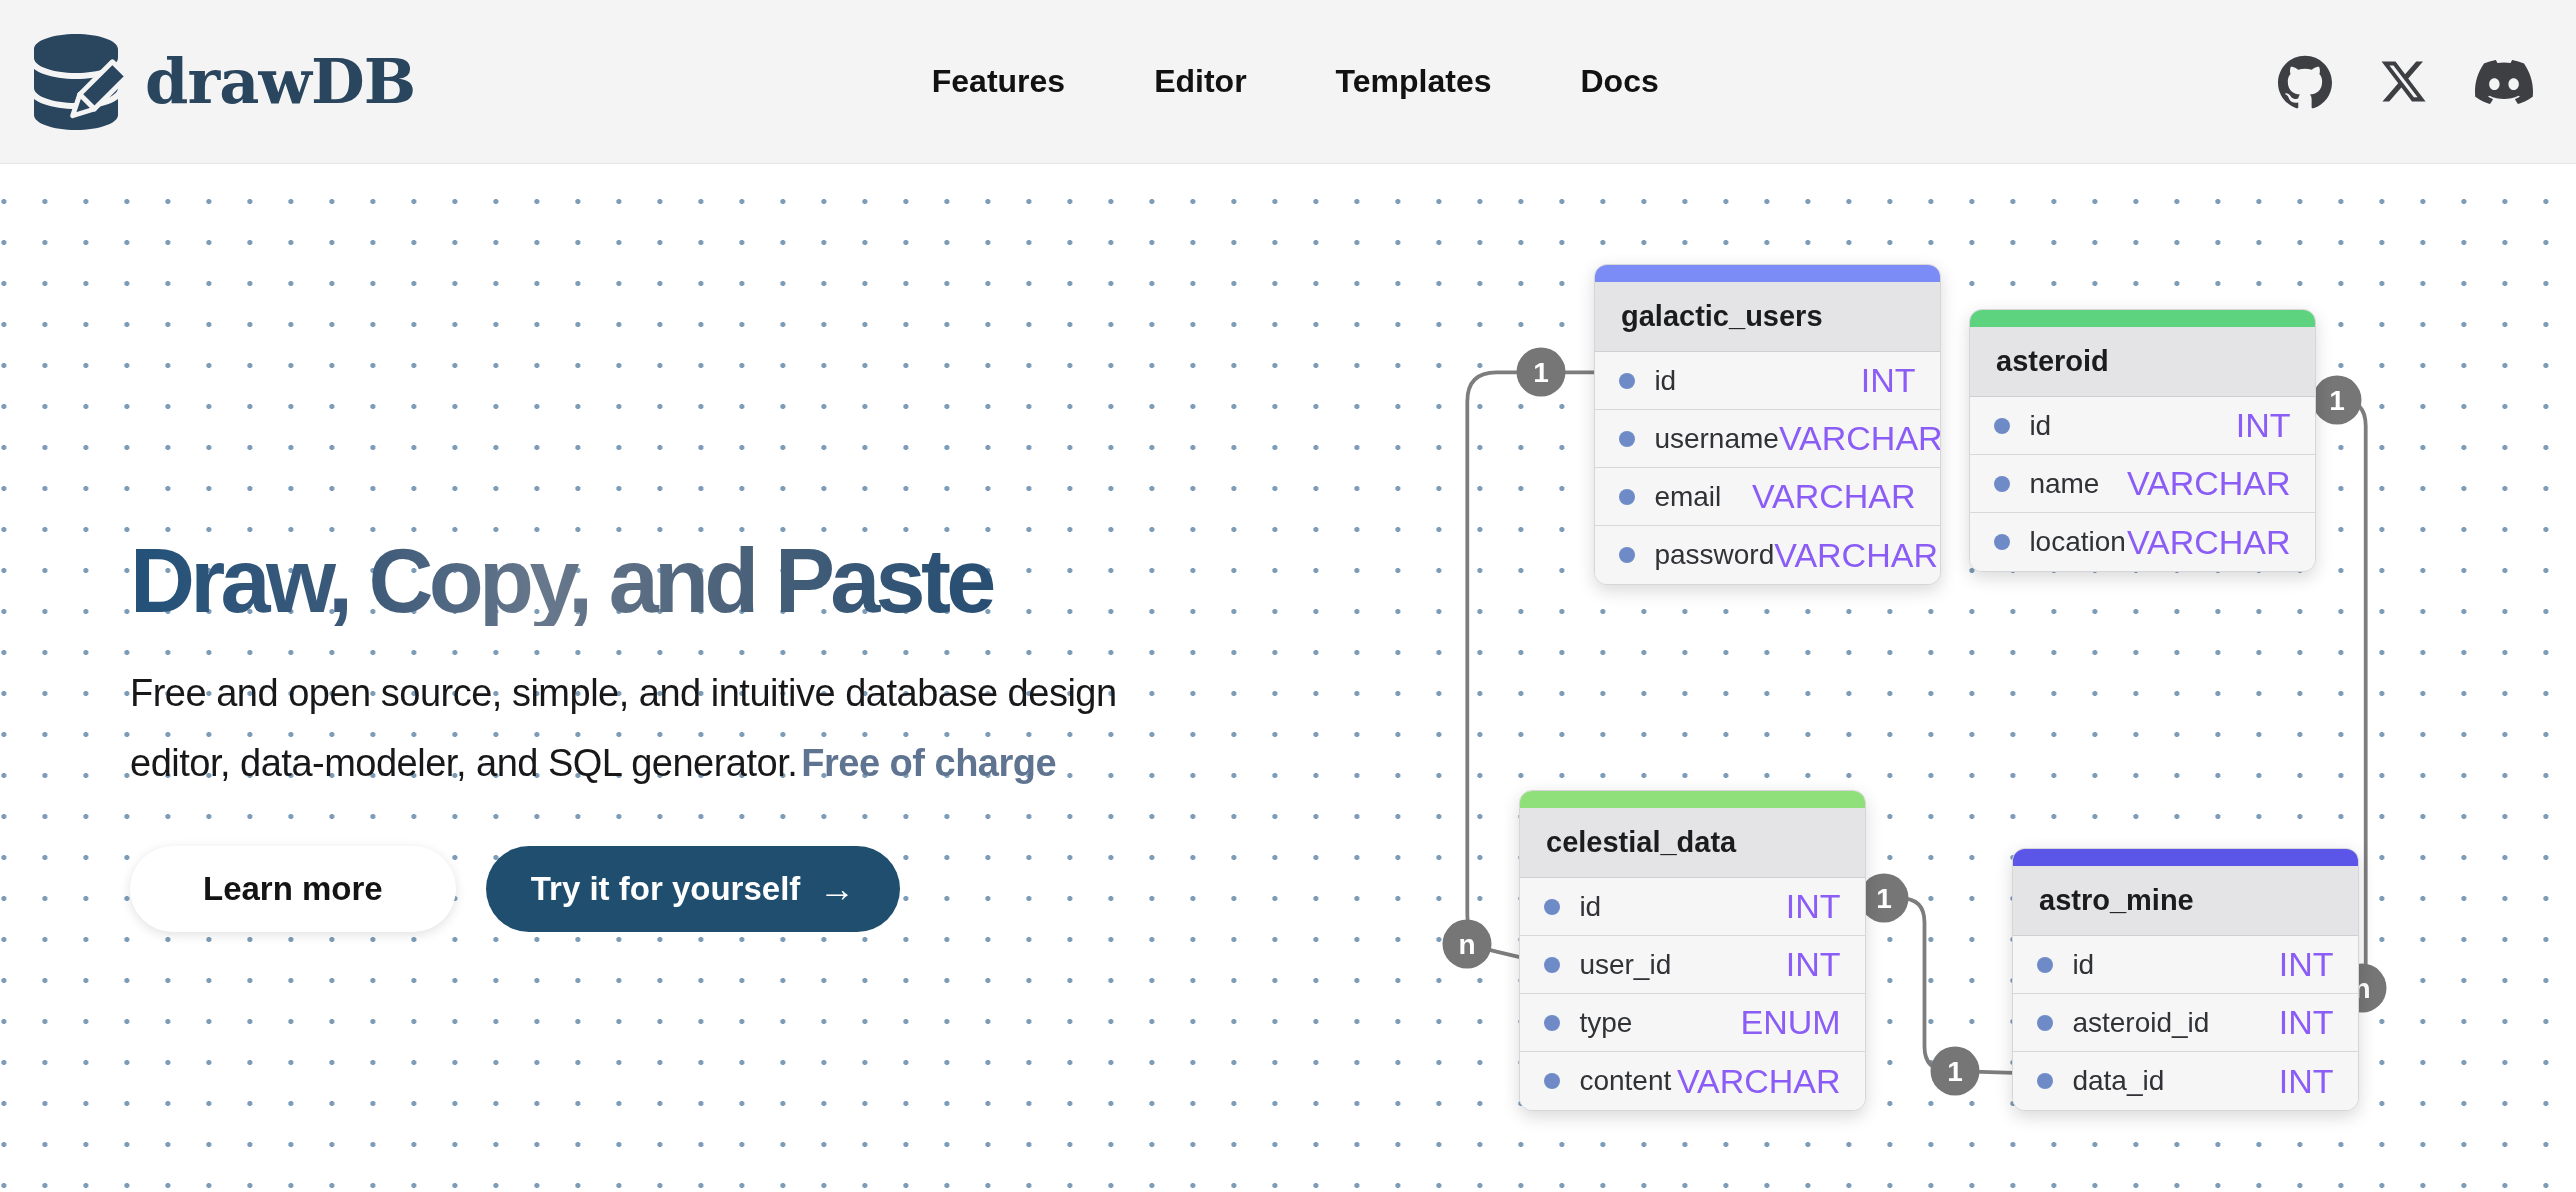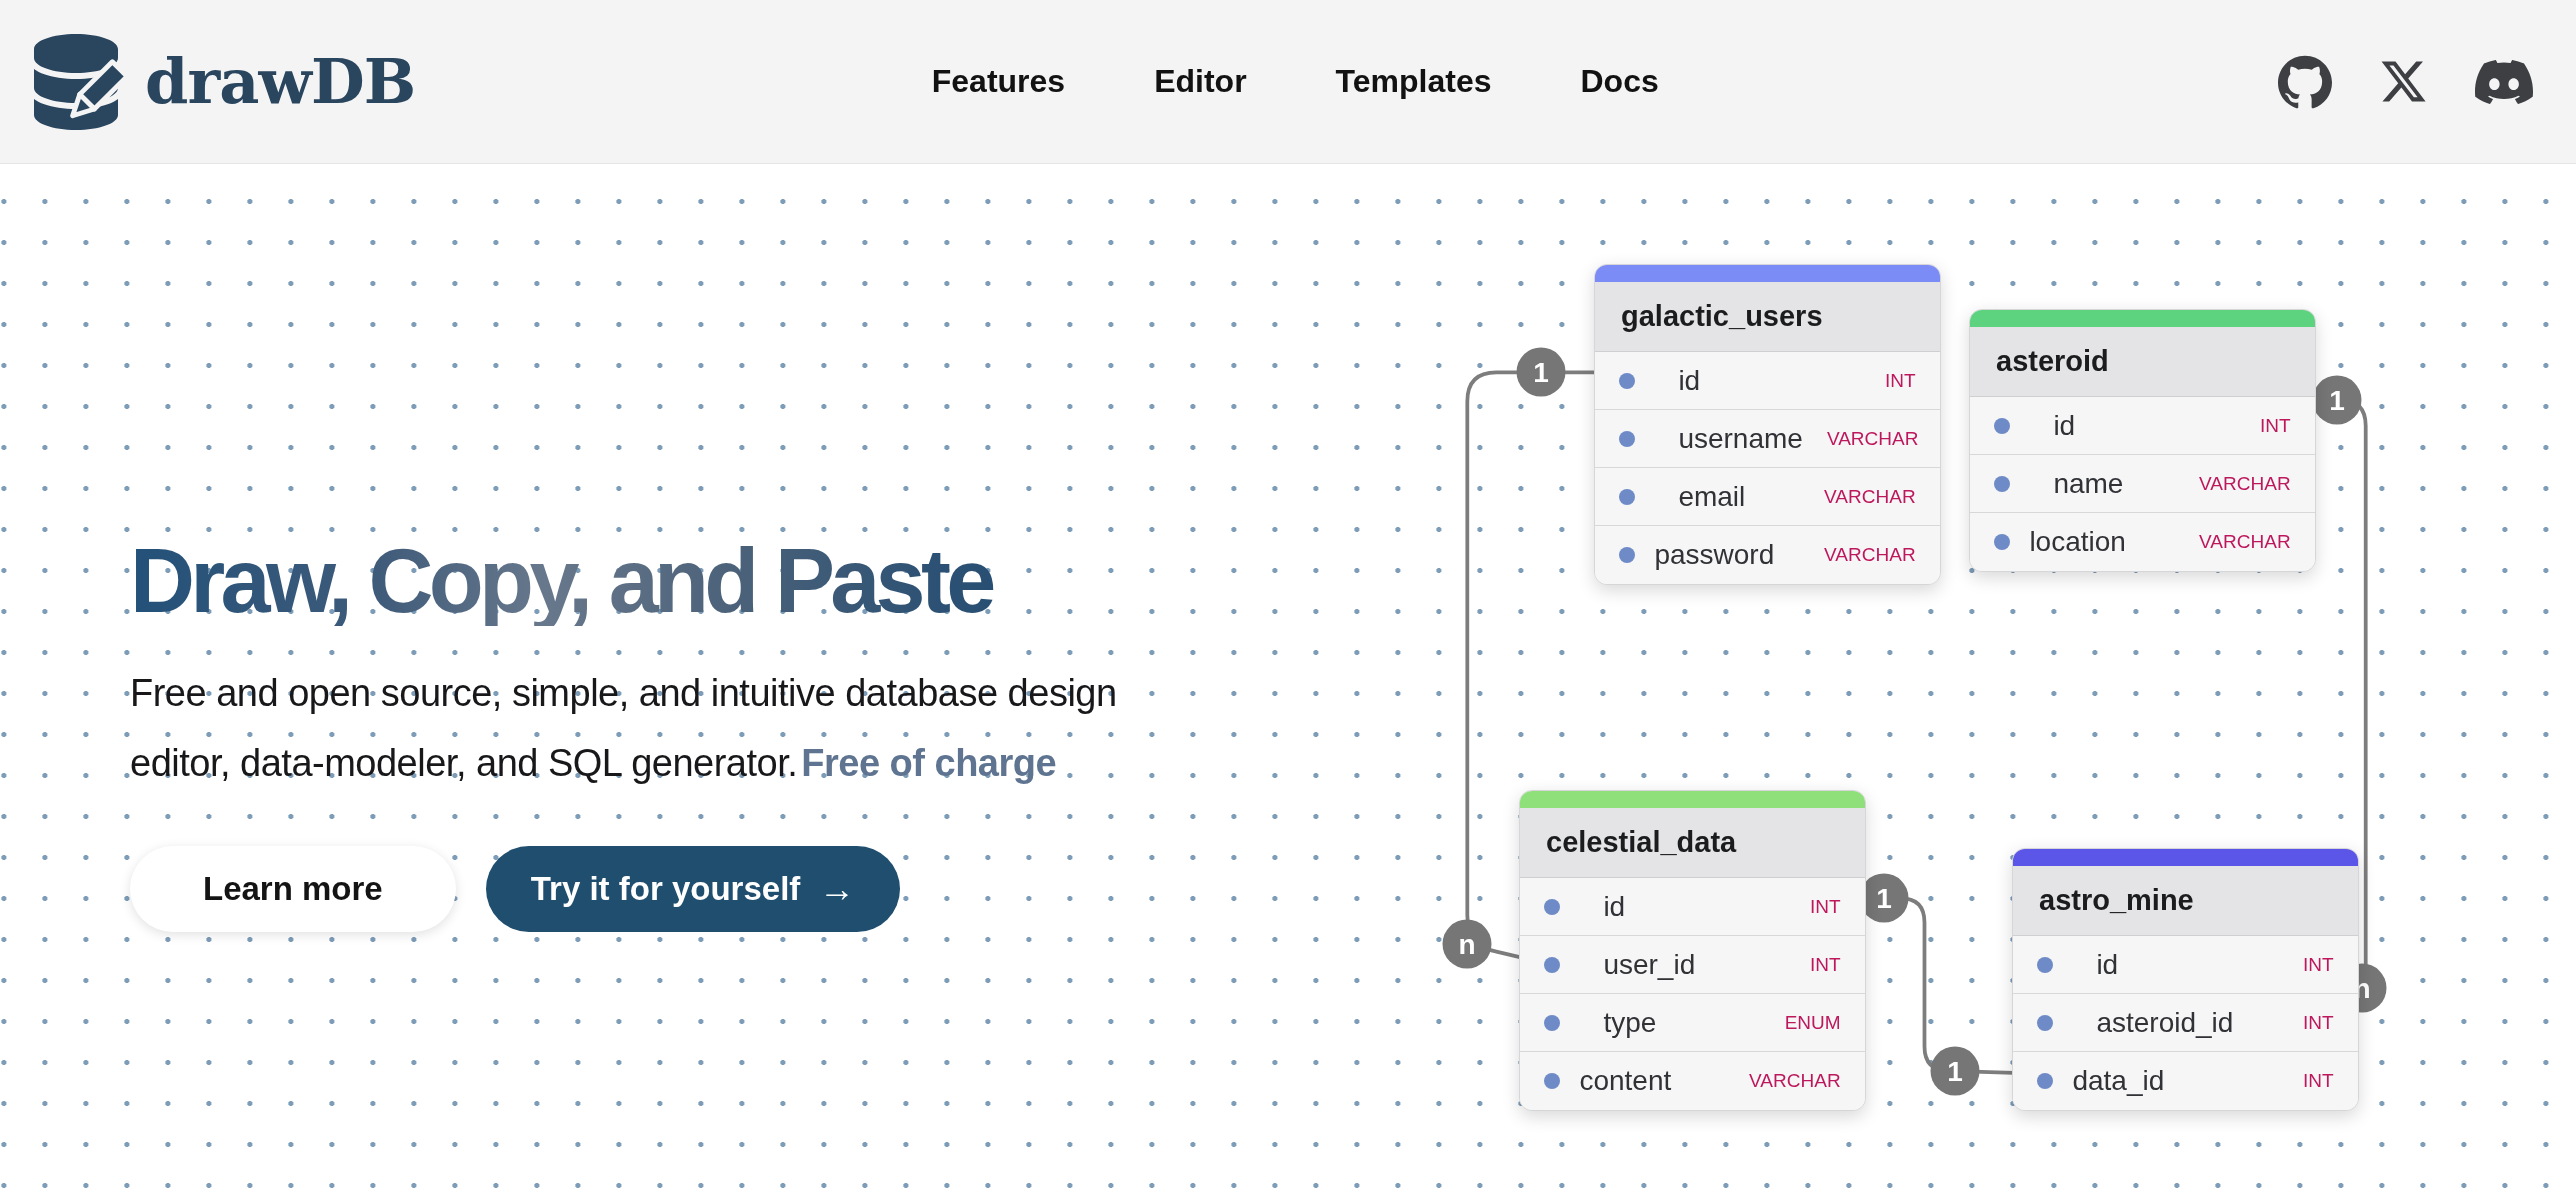--- a/index.html
+++ b/index.html
@@ -53,24 +53,24 @@
   
   .table-card { position:absolute; width:347px; z-index:3; background:#f6f6f7;
                 border:1.9px solid #d6d6d9; border-radius:13px; overflow:hidden;
                 box-shadow:0 5.6px 17px rgba(0,0,0,.15); }
   .strip { height:17px; }
   .ttl { height:70px; display:flex; align-items:center; padding:0 26px;
          background:#e4e4e6; border-bottom:1.9px solid #cfcfd2;
          font-size:29px; font-weight:700; color:#1b1c1e; }
   .frow { height:58px; display:flex; align-items:center; padding:0 24.4px;
           background:#f6f6f7; font-size:28px; color:#303236; }
-  .frow:not(:last-child) { border-bottom:1.9px solid #d8d8da;gap:24px; }
+  .frow:not(:last-child) { border-bottom:1.9px solid #d8d8da; }
   .fdot { width:16px; height:16px; border-radius:50%; background:#6e8bc7;
           margin-right:19px; flex:none; }
-  .ftype { margin-left:auto; color:#be185d; font-size:19px; }
+  .ftype { margin-left:auto; color:#8b5cf6; font-size:34px; }
 </style>
 </head>
 <body>
 
 <div class="header">
   <div class="logo">
     <svg viewBox="0 0 512 512">
       <g fill="#29465e">
         <path d="M448 80v48c0 44.2-100.3 80-224 80S0 172.2 0 128V80C0 35.8 100.3 0 224 0S448 35.8 448 80zM393.2 214.7c20.8-7.4 39.9-16.9 54.8-28.6V288c0 44.2-100.3 80-224 80S0 332.2 0 288V186.1c14.9 11.8 34 21.2 54.8 28.6C99.7 230.7 159.5 240 224 240s124.3-9.3 169.2-25.3zM0 346.1c14.9 11.8 34 21.2 54.8 28.6C99.7 390.7 159.5 400 224 400s124.3-9.3 169.2-25.3c20.8-7.4 39.9-16.9 54.8-28.6V432c0 44.2-100.3 80-224 80S0 476.2 0 432V346.1z"></path>
       </g>

